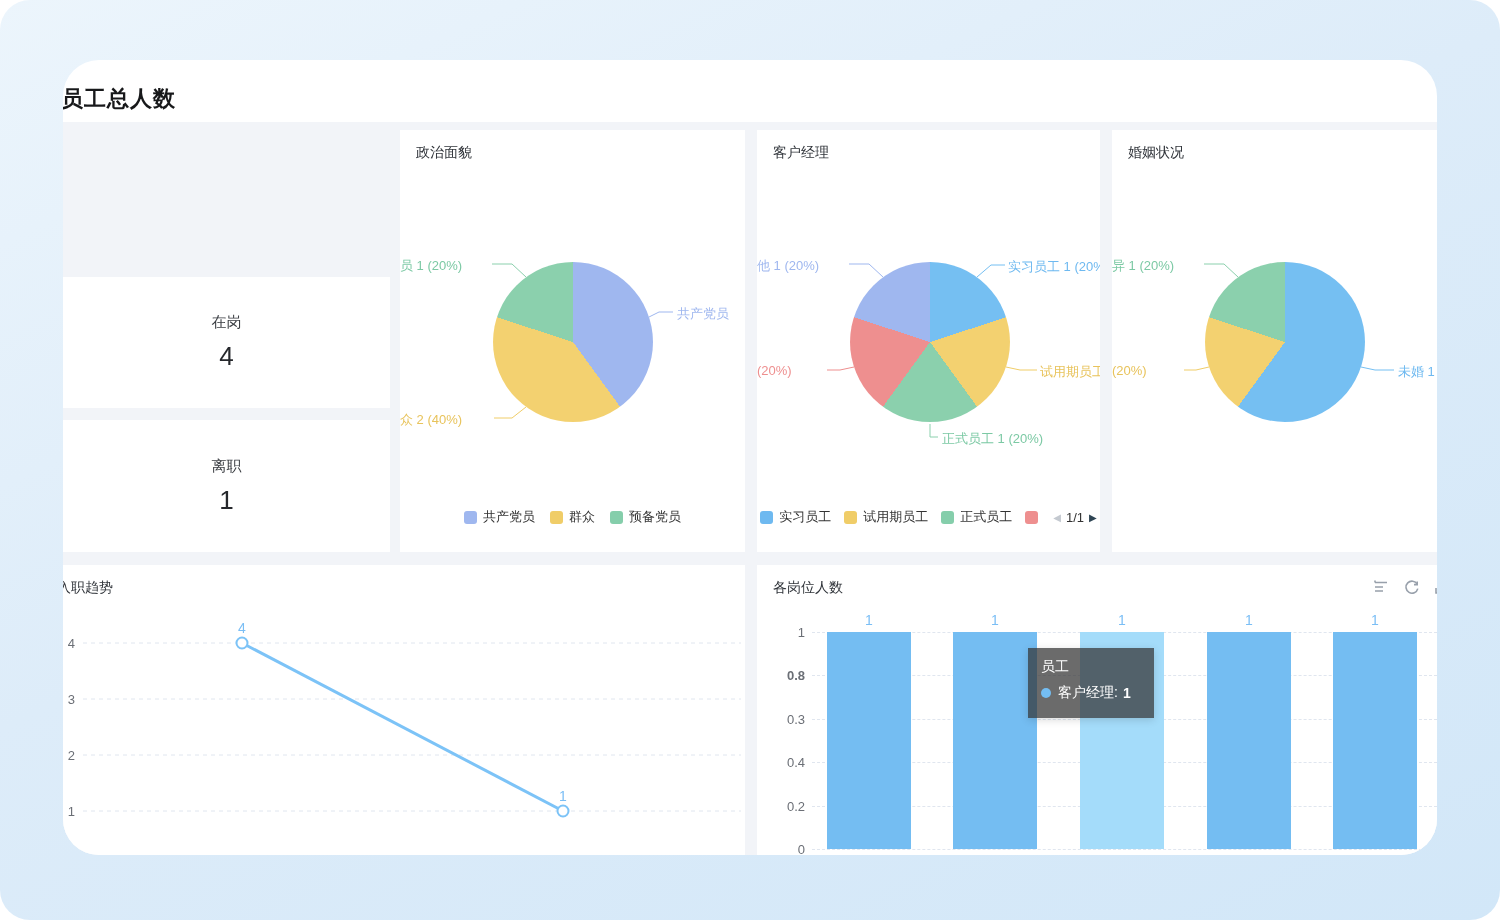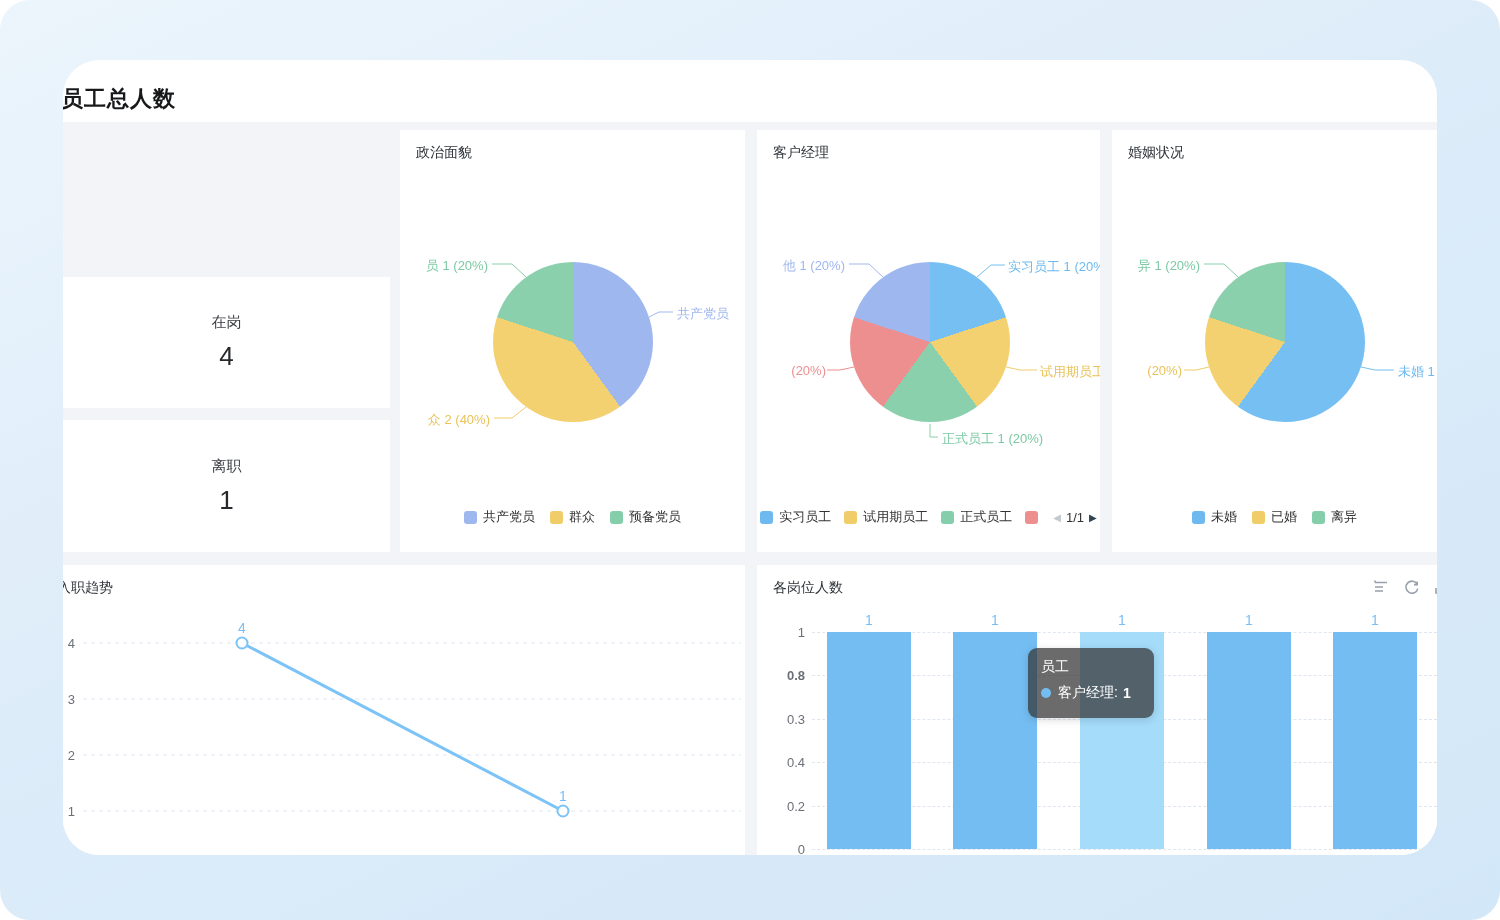--- a/index.html
+++ b/index.html
@@ -16,21 +16,21 @@
   .statcard { left:0; width:327px; display:flex; flex-direction:column; align-items:center; justify-content:center; }
   .stat-label { font-size:15px; color:#3a3d42; }
   .stat-value { font-size:26px; color:#26282c; margin-top:9px; }
 
   
   .pie { position:absolute; left:93px; top:132px; width:160px; height:160px; border-radius:50%; }
   .pie-political { background:conic-gradient(#9fb7ef 0 40%, #f3d170 0 80%, #8bd0ad 0 100%); }
   .pie-status    { background:conic-gradient(#75bff2 0 20%, #f3d170 0 40%, #8bd0ad 0 60%, #ee8f8f 0 80%, #9fb7ef 0 100%); }
   .pie-marital   { background:conic-gradient(#75bff2 0 60%, #f3d170 0 80%, #8bd0ad 0 100%); }
   .plabel { position:absolute; font-size:13px; white-space:nowrap; }
-  .t-right { text-align:right; }
+  .t-right { text-align:left; }
   .c-blue { color:#9fb7ef; } .c-yellow { color:#e8c35b; } .c-green { color:#7cc9a4; }
   .c-sky { color:#6eb9f0; } .c-red { color:#ee8f8f; }
   .connector { position:absolute; left:0; top:0; pointer-events:none; }
 
   .legend { position:absolute; left:0; right:0; bottom:26px; display:flex; justify-content:center; align-items:center; gap:15px; }
   .legend-item { display:flex; align-items:center; gap:6px; cursor:pointer; }
   .swatch { width:13px; height:13px; border-radius:3px; }
   .sw-blue{background:#9fb7ef;} .sw-yellow{background:#f0cd68;} .sw-green{background:#85ceab;}
   .sw-sky{background:#6eb9f0;} .sw-red{background:#ee8f8f;}
   .legend-label { font-size:13px; color:#333; }
@@ -45,21 +45,21 @@
   .point-label { position:absolute; font-size:14px; color:#7abef5; transform:translateX(-50%); }
 
   
   .gridline { position:absolute; border-top:1px dashed #e0e6ef; height:0; }
   .bar { position:absolute; top:67px; width:84px; height:217px; background:#74bdf2; cursor:pointer; }
   .bar-hl { background:#a4dcfa; }
   .bar-label { position:absolute; top:47px; font-size:14px; color:#7abef5; transform:translateX(-50%); }
   .toolbox { position:absolute; top:13px; display:flex; gap:13px; }
   .tool { width:18px; height:18px; cursor:pointer; }
   .tooltip { position:absolute; left:271px; top:83px; width:126px; height:70px;
-             background:rgba(50,50,50,0.72); border-radius:9px; padding:10px 13px; z-index:5;
+             background:rgba(50,50,50,0.72); border-radius:0; padding:10px 13px; z-index:5;
              box-shadow:0 2px 8px rgba(0,0,0,0.15); }
   .tooltip-title { font-size:14px; color:#fff; }
   .tooltip-row { margin-top:8px; display:flex; align-items:center; font-size:14px; color:#fff; }
   .tooltip-dot { width:10px; height:10px; border-radius:50%; background:#74bdf2; margin-right:7px; }
   .tooltip-value { font-weight:bold; margin-left:5px; }
 </style>
 </head>
 <body>
 
 <div class="page">
@@ -147,34 +147,20 @@
         <div class="panel-title">婚姻状况</div>
         <div class="pie pie-marital"></div>
         <svg class="connector" width="325" height="422">
           <polyline points="126,147 112,134 92,134" fill="none" stroke="#8bd0ad" stroke-width="1"></polyline>
           <polyline points="97,237 84,240 72,240" fill="none" stroke="#f0cd68" stroke-width="1"></polyline>
           <polyline points="249,237 263,240 282,240" fill="none" stroke="#75bff2" stroke-width="1"></polyline>
         </svg>
         <div class="plabel c-green t-right" style="left:0;top:127px;width:88px;">异 1  (20%)</div>
         <div class="plabel c-yellow t-right" style="left:0;top:233px;width:70px;">(20%)</div>
         <div class="plabel c-sky" style="left:286px;top:233px;">未婚 1</div>
-        <div class="legend">
-          <div class="legend-item">
-            <span class="swatch sw-sky"></span>
-            <span class="legend-label">未婚</span>
-          </div>
-          <div class="legend-item">
-            <span class="swatch sw-yellow"></span>
-            <span class="legend-label">已婚</span>
-          </div>
-          <div class="legend-item">
-            <span class="swatch sw-green"></span>
-            <span class="legend-label">离异</span>
-          </div>
-        </div>
       </div>
 
       <div class="panel p-trend" style="left:0;top:443px;width:682px;height:352px;">
         <div class="panel-title">入职趋势</div>
         <div class="ytick" style="left:0;top:71px;width:12px;">4</div>
         <div class="ytick" style="left:0;top:127px;width:12px;">3</div>
         <div class="ytick" style="left:0;top:183px;width:12px;">2</div>
         <div class="ytick" style="left:0;top:239px;width:12px;">1</div>
         <svg width="682" height="352" style="position:absolute;left:0;top:0;">
           <line x1="20" y1="78" x2="678" y2="78" stroke="#e0e6ef" stroke-dasharray="4 4"></line>

